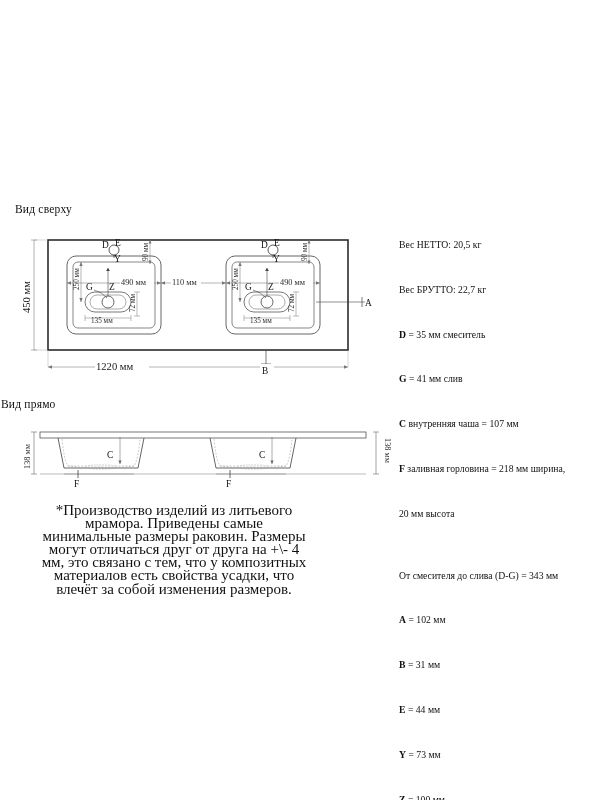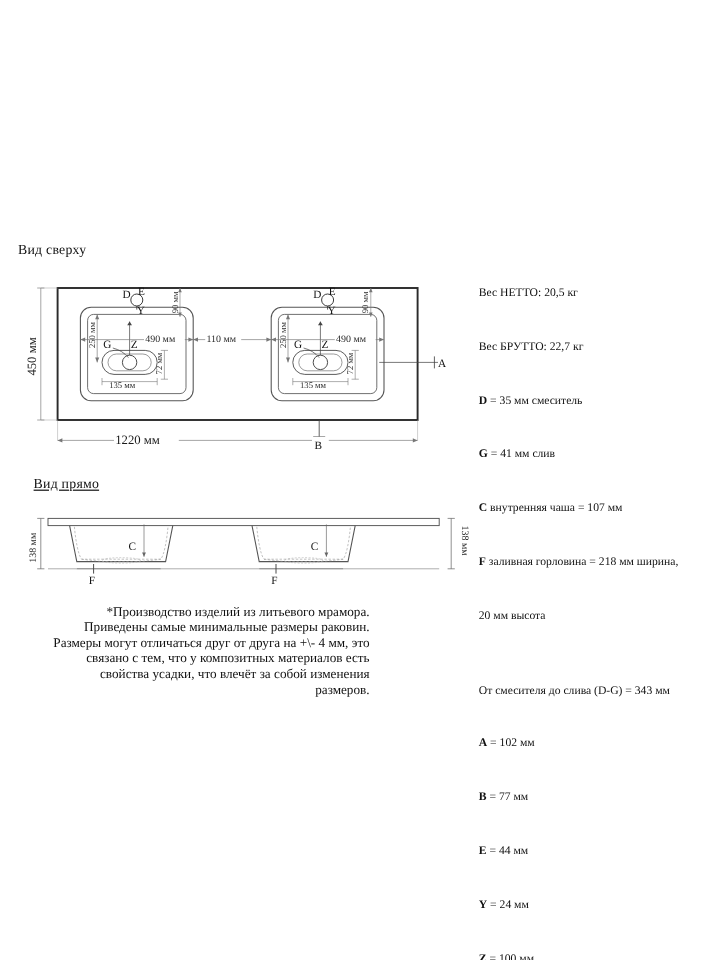--- a/index.html
+++ b/index.html
@@ -9,34 +9,34 @@
     color:#1a1a1a;overflow:hidden;position:relative;
   }
   .page{position:absolute;left:0;top:0;width:600px;height:800px;padding-left:37px;}
 
   
   .view-title{
     position:absolute;font-size:11.5px;color:#111;
     letter-spacing:.2px;white-space:nowrap;
   }
   #title-top{left:15px;top:203px;}
-  #title-front{left:28px;top:398px;text-decoration:underline;}
+  #title-front{left:1px;top:398px;}
 
   
   .specs{position:absolute;left:399px;top:209px;width:196px;}
   .spec-line{
     font-size:9.7px;line-height:16.8px;color:#111;white-space:nowrap;margin-top:28px;
   }
   .spec-line b{font-weight:bold;}
   .spec-gap{height:17px;}
 
   
   .footnote{
     position:absolute;left:40px;top:504px;width:268px;
-    font-size:11px;line-height:13.1px;color:#111;text-align:right;
+    font-size:15px;line-height:13.1px;color:#111;text-align:center;
   }
 
   
   svg{display:block;}
   .dim-text{font-family:"Liberation Serif", serif;font-size:8.3px;fill:#2a2a2a;}
   .dim-text-sm{font-family:"Liberation Serif", serif;font-size:7.2px;fill:#2a2a2a;}
   .letter{font-family:"Liberation Serif", serif;font-size:9.4px;fill:#111;}
   .big-dim{font-family:"Liberation Serif", serif;font-size:10.6px;fill:#1a1a1a;}
 </style>
 </head>
@@ -231,21 +231,21 @@
     <div class="spec-line"><span>Вес НЕТТО: 20,5 кг</span></div>
     <div class="spec-line"><span>Вес БРУТТО: 22,7 кг</span></div>
     <div class="spec-line"><b>D</b><span> = 35 мм смеситель</span></div>
     <div class="spec-line"><b>G</b><span> = 41 мм слив</span></div>
     <div class="spec-line"><b>C</b><span> внутренняя чаша = 107 мм</span></div>
     <div class="spec-line"><b>F</b><span> заливная горловина = 218 мм ширина,</span></div>
     <div class="spec-line"><span>20 мм высота</span></div>
     <div class="spec-gap"></div>
     <div class="spec-line"><span>От смесителя до слива (D-G) = 343 мм</span></div>
     <div class="spec-line"><b>A</b><span> = 102 мм</span></div>
-    <div class="spec-line"><b>B</b><span> = 77 мм</span></div>
+    <div class="spec-line"><b>B</b><span> = 31 мм</span></div>
     <div class="spec-line"><b>E</b><span> = 44 мм</span></div>
-    <div class="spec-line"><b>Y</b><span> = 24 мм</span></div>
+    <div class="spec-line"><b>Y</b><span> = 73 мм</span></div>
     <div class="spec-line"><b>Z</b><span> = 100 мм</span></div>
   </div>
 
   <div class="footnote">*Производство изделий из литьевого мрамора. Приведены самые минимальные размеры раковин. Размеры могут отличаться друг от друга на +\- 4 мм, это связано с тем, что у композитных материалов есть свойства усадки, что влечёт за собой изменения размеров.</div>
 
 </div>
 
 </body></html>

